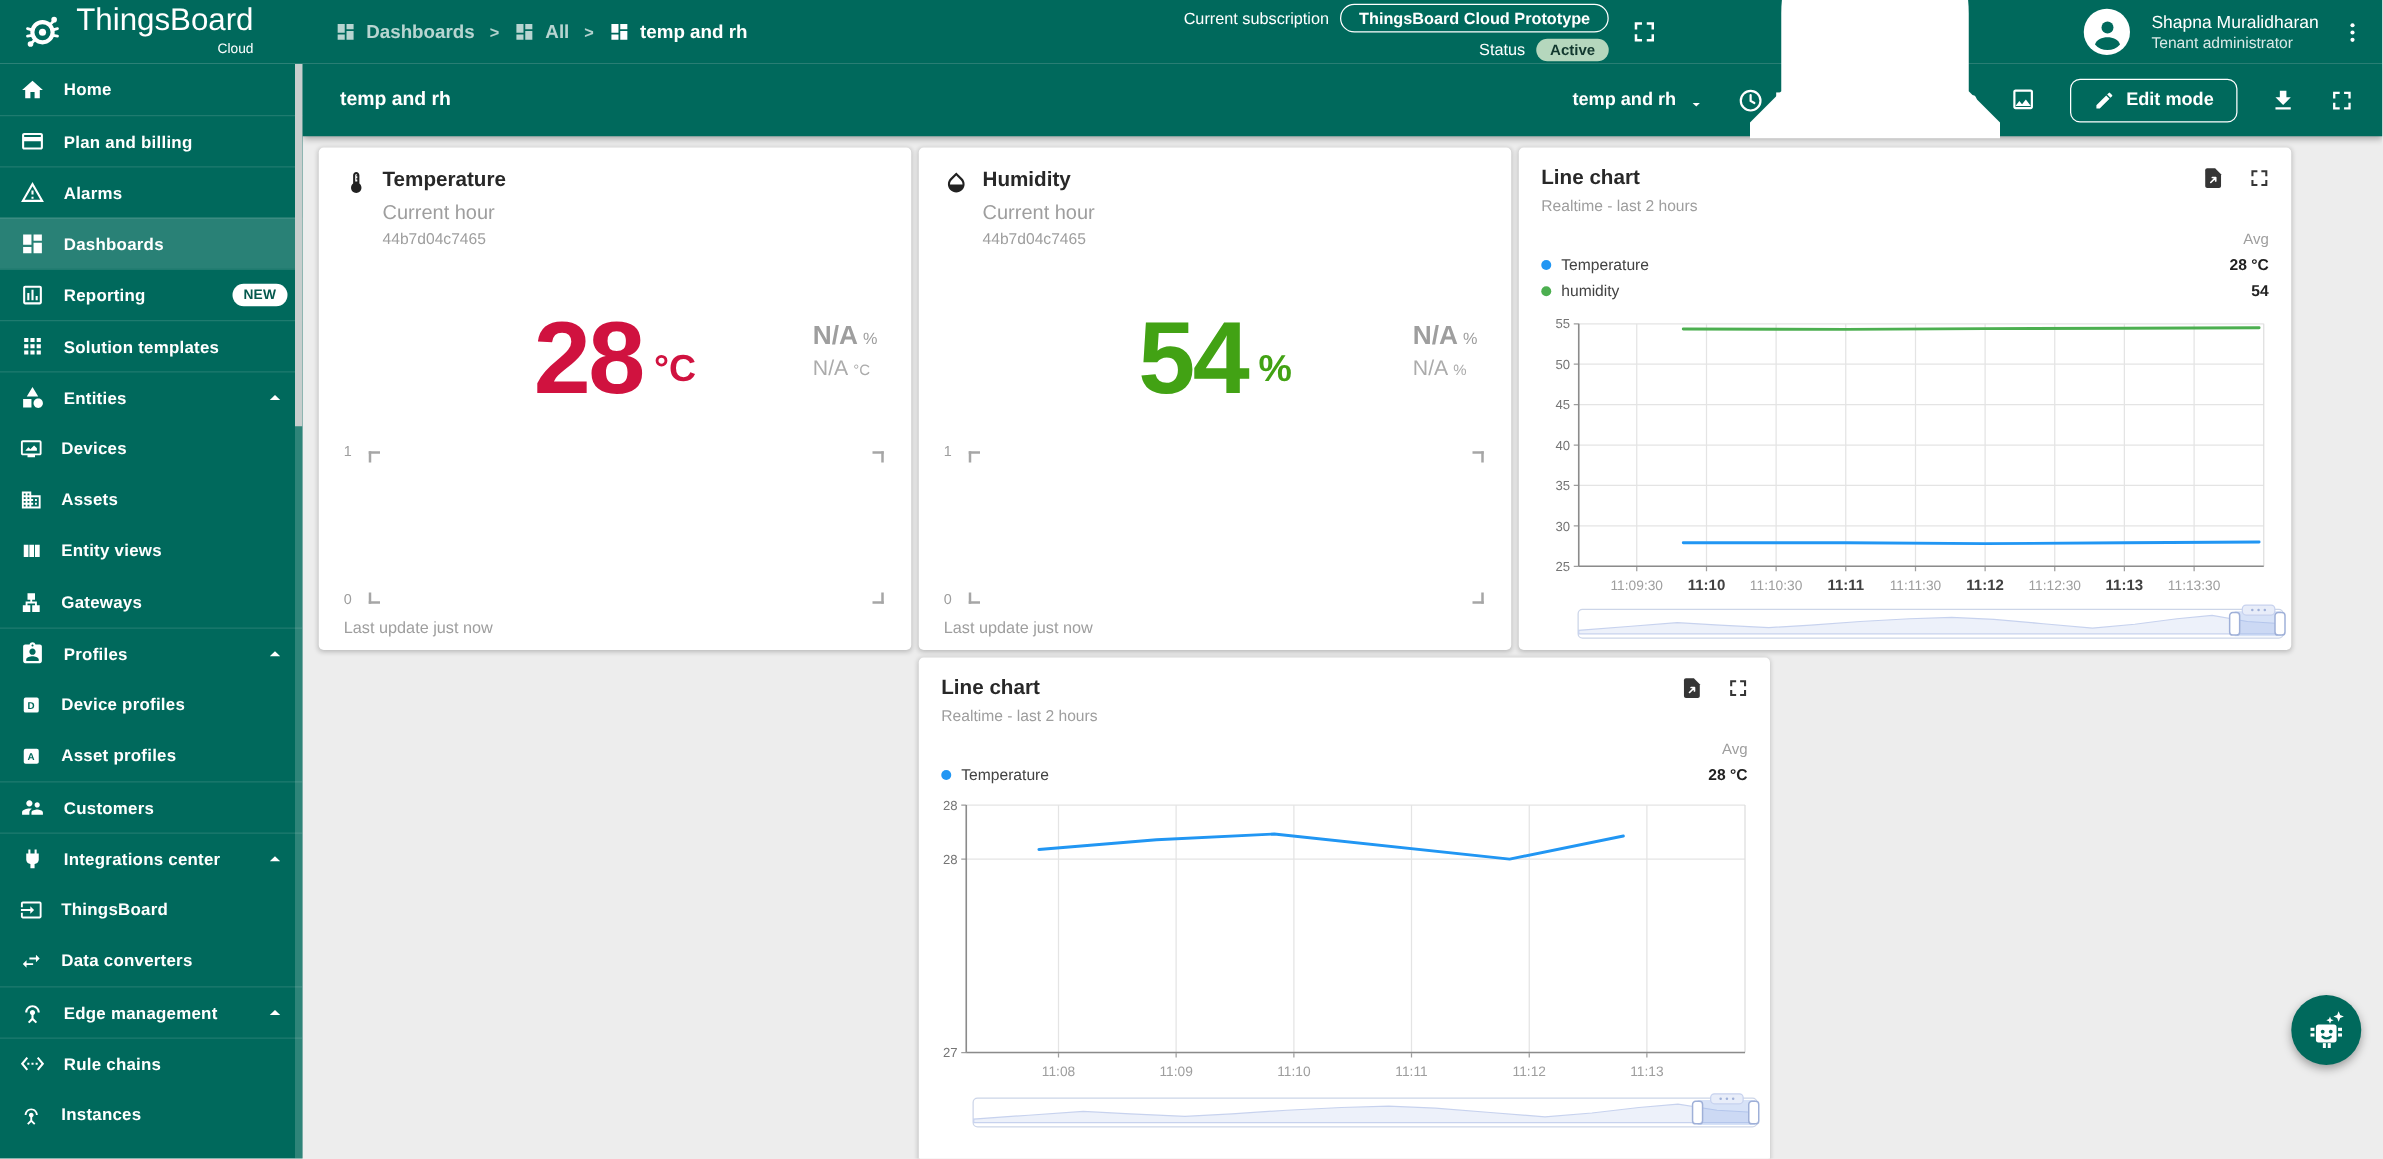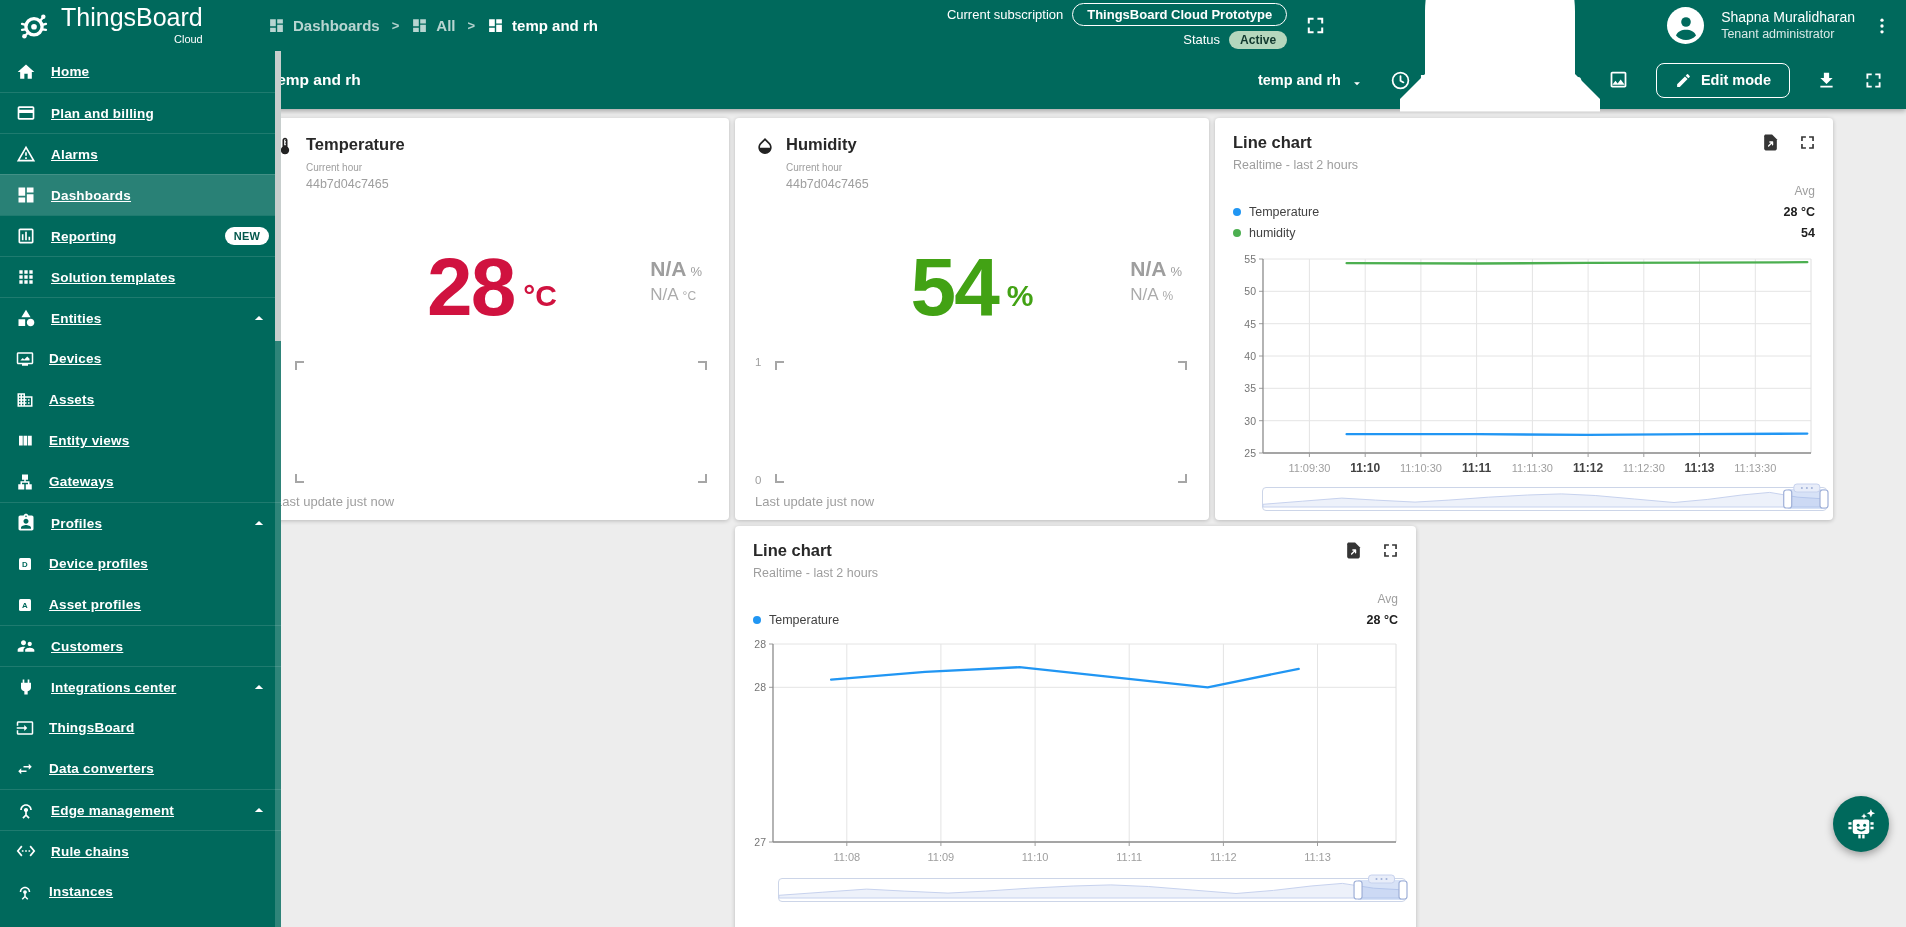--- a/index.html
+++ b/index.html
@@ -39,21 +39,21 @@
         display:flex;align-items:center;padding:0 22px 0 30px;box-shadow:0 2px 5px rgba(0,0,0,.3);z-index:4;}
   .tbar-title{font-size:15.5px;font-weight:700;}
   .tbar-right{margin-left:auto;display:flex;align-items:center;gap:26px;font-size:14.5px;font-weight:700;}
   .tb-item{display:flex;align-items:center;gap:9px;cursor:pointer;}
   .tb-item svg{width:21px;height:21px;}
   .edit-btn{display:flex;align-items:center;gap:9px;border:1.5px solid #fff;border-radius:8px;
             padding:8px 18px;font-weight:700;font-size:14.5px;cursor:pointer;background:transparent;color:#fff;}
   .edit-btn svg{width:17px;height:17px;}
 
   
-  .snav{position:absolute;left:0;top:51px;bottom:0;width:281px;background:var(--teal);color:#fff;overflow:hidden;z-index:5;text-decoration:underline;}
+  .snav{position:absolute;left:0;top:51px;bottom:0;width:242px;background:var(--teal);color:#fff;overflow:hidden;z-index:5;}
   .side-item{height:41px;display:flex;align-items:center;gap:15px;padding:0 12px 0 16px;
              font-size:13.5px;font-weight:700;letter-spacing:.2px;cursor:pointer;}
   .side-item.top{border-top:1px solid rgba(255,255,255,.12);}
   .side-item.top:first-child{border-top:none;}
   .side-item.active{background:rgba(255,255,255,.16);}
   .side-item.sub{}
   .side-item .s-ico{width:20px;height:20px;flex:none;display:flex;}
   .side-item.sub .s-ico{width:18px;height:18px;}
   .s-ico svg{width:100%;height:100%;}
   .s-badge{margin-left:auto;background:#fff;color:#04584d;padding:3px 9px;border-radius:11px;font-size:11px;font-weight:700;}
@@ -65,21 +65,21 @@
   .card{position:absolute;background:#fff;border-radius:4px;box-shadow:0 1px 4px rgba(0,0,0,.22);overflow:hidden;}
   #card-temp{left:255px;top:118px;width:474px;height:402px;}
   #card-hum {left:735px;top:118px;width:474px;height:402px;}
   #card-line1{left:1215px;top:118px;width:618px;height:402px;}
   #card-line2{left:735px;top:526px;width:681px;height:414px;}
 
   .vc-head{padding:17px 20px 0;display:flex;gap:11px;}
   .vc-ico{width:20px;height:20px;color:#222;margin-top:1px;}
   .vc-ico svg{width:100%;height:100%;}
   .vc-title{font-size:16.5px;font-weight:700;color:#282828;}
-  .vc-sub{font-size:10px;color:#9e9e9e;margin-top:8px;}
+  .vc-sub{font-size:16px;color:#9e9e9e;margin-top:8px;}
   .vc-dev{font-size:12.5px;color:#9e9e9e;margin-top:4px;}
   .vc-value{position:absolute;top:122px;left:0;width:100%;text-align:center;font-weight:700;white-space:nowrap;}
   .vc-num{font-size:82px;letter-spacing:-2px;}
   .vc-unit{font-size:30px;margin-left:9px;position:relative;top:-9px;}
   .vc-side{position:absolute;top:136px;right:27px;text-align:left;color:#9e9e9e;line-height:1.4;}
   .vc-side .l1{font-size:21px;font-weight:700;}
   .vc-side .l1 .u{font-size:13px;font-weight:400;margin-left:4px;}
   .vc-side .l2{font-size:17px;font-weight:400;color:#ababab;}
   .vc-side .l2 .u{font-size:12px;margin-left:4px;}
   .vc-spark{position:absolute;left:20px;right:22px;top:238px;height:130px;color:#9e9e9e;}

